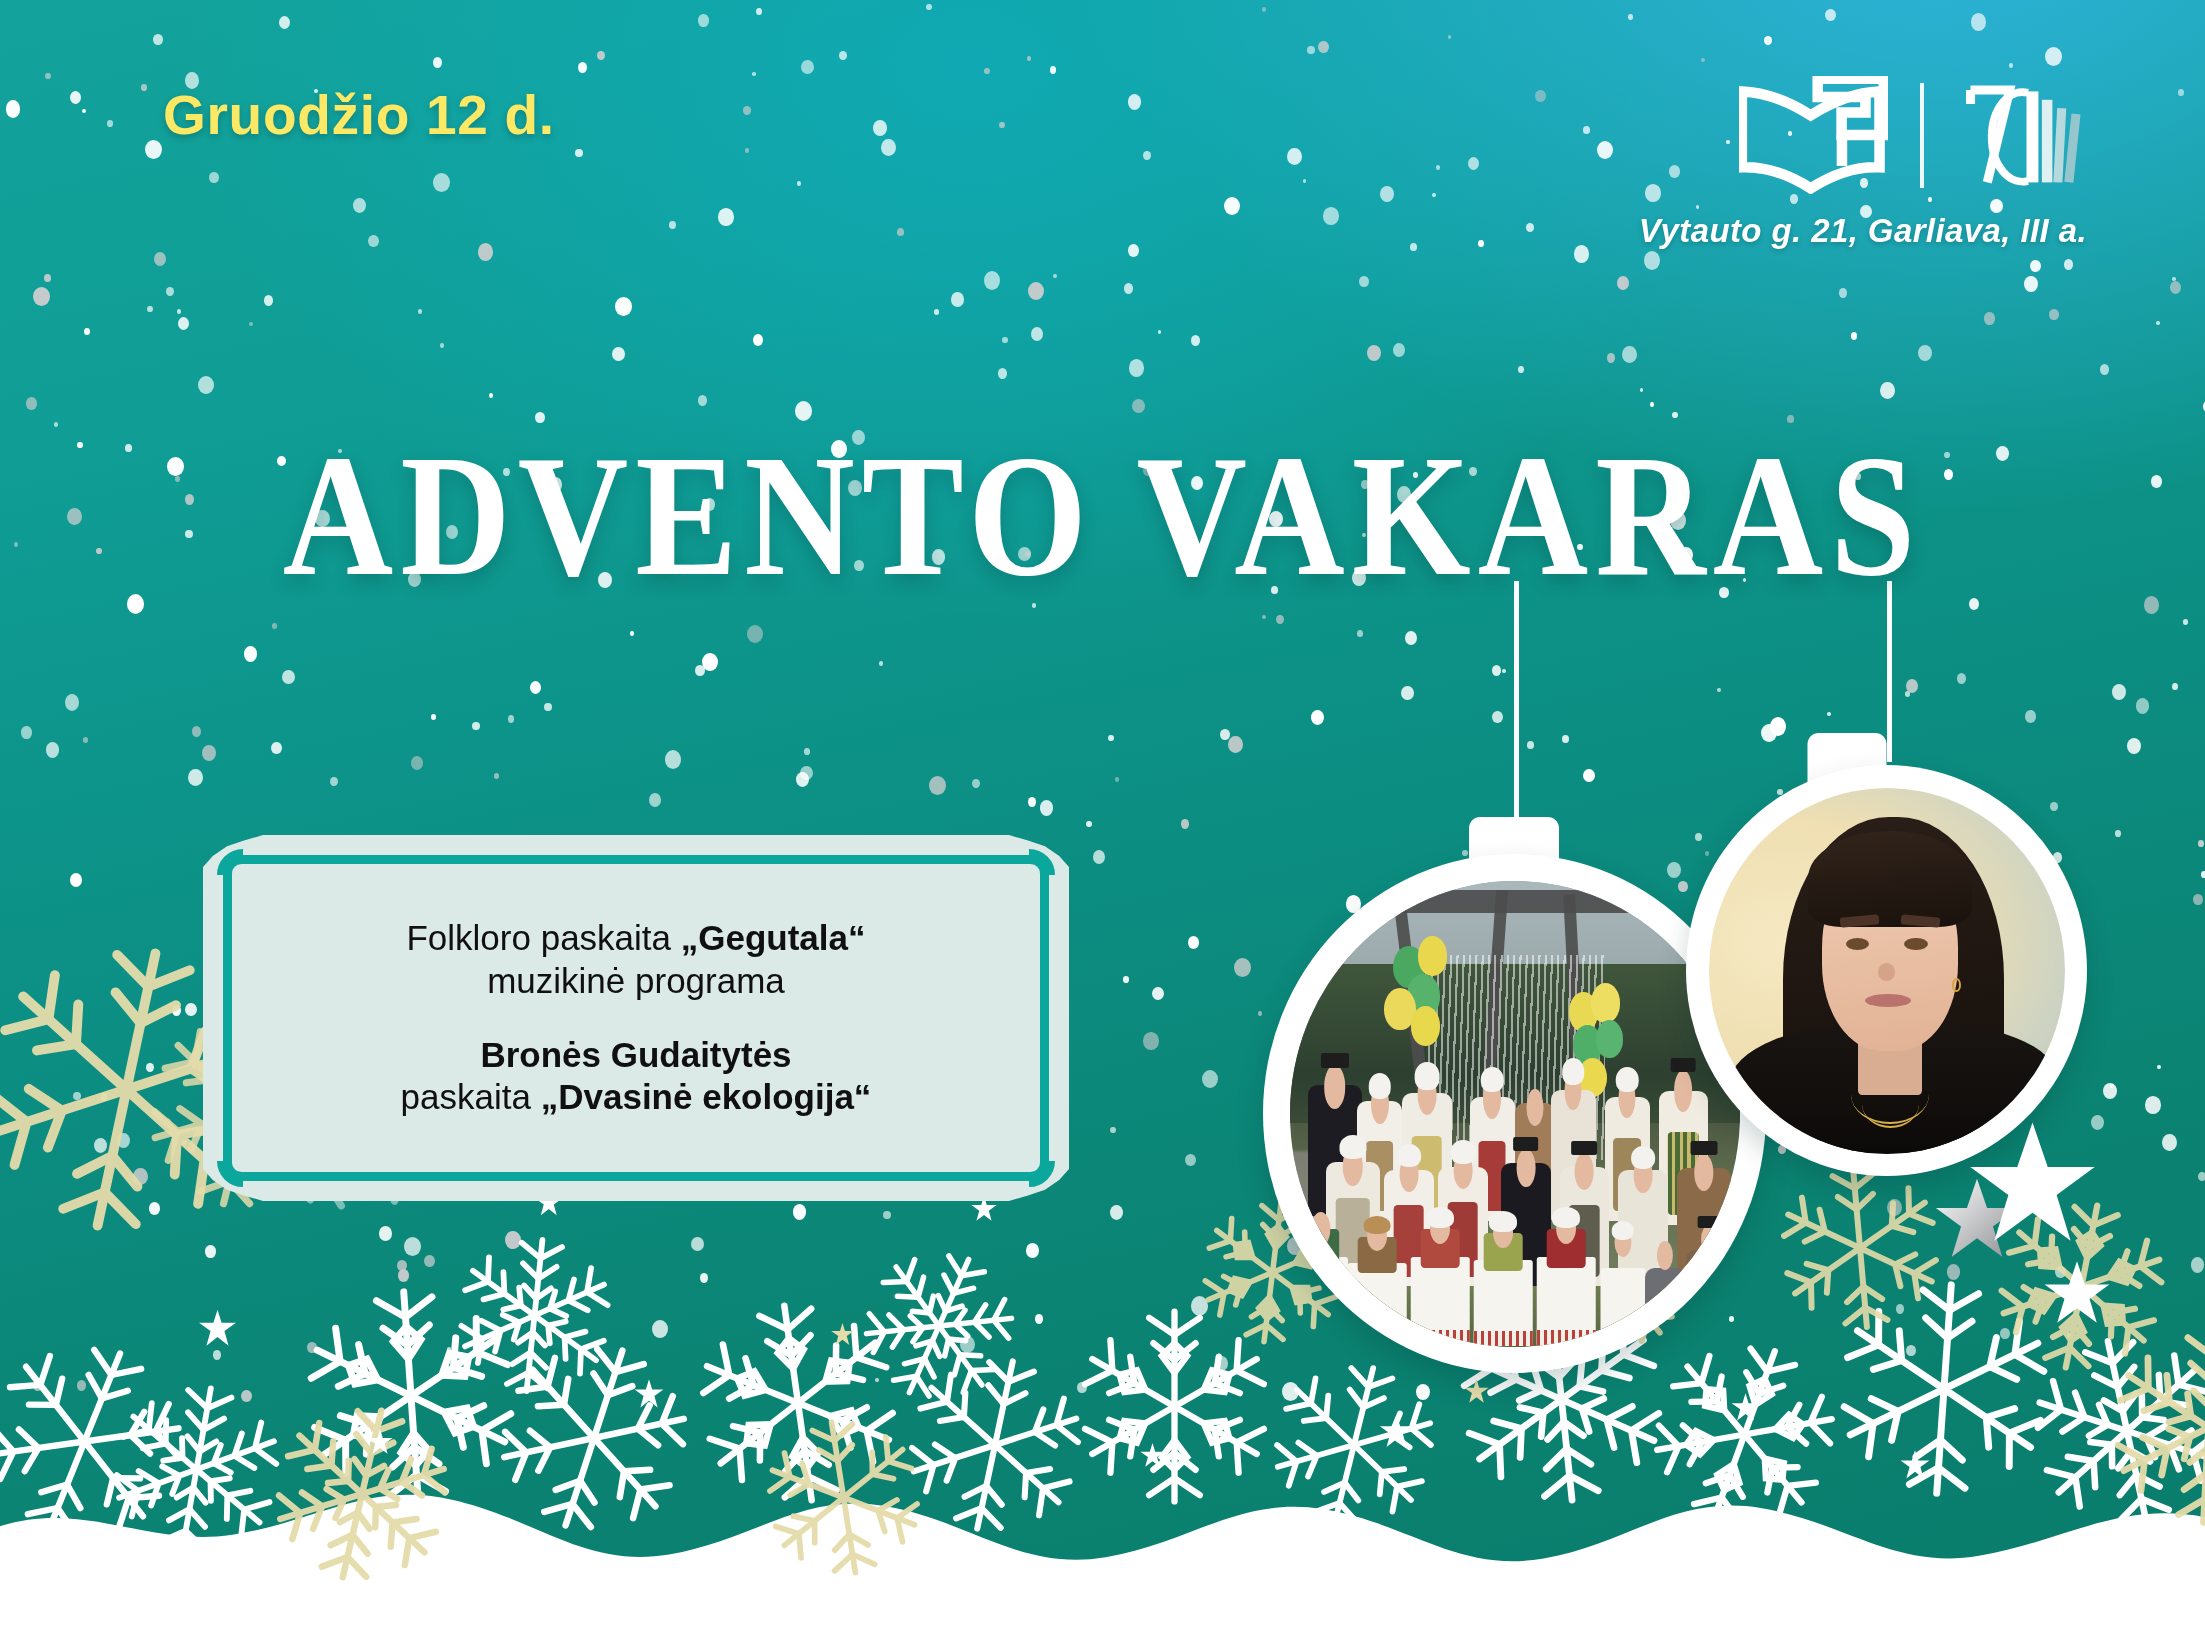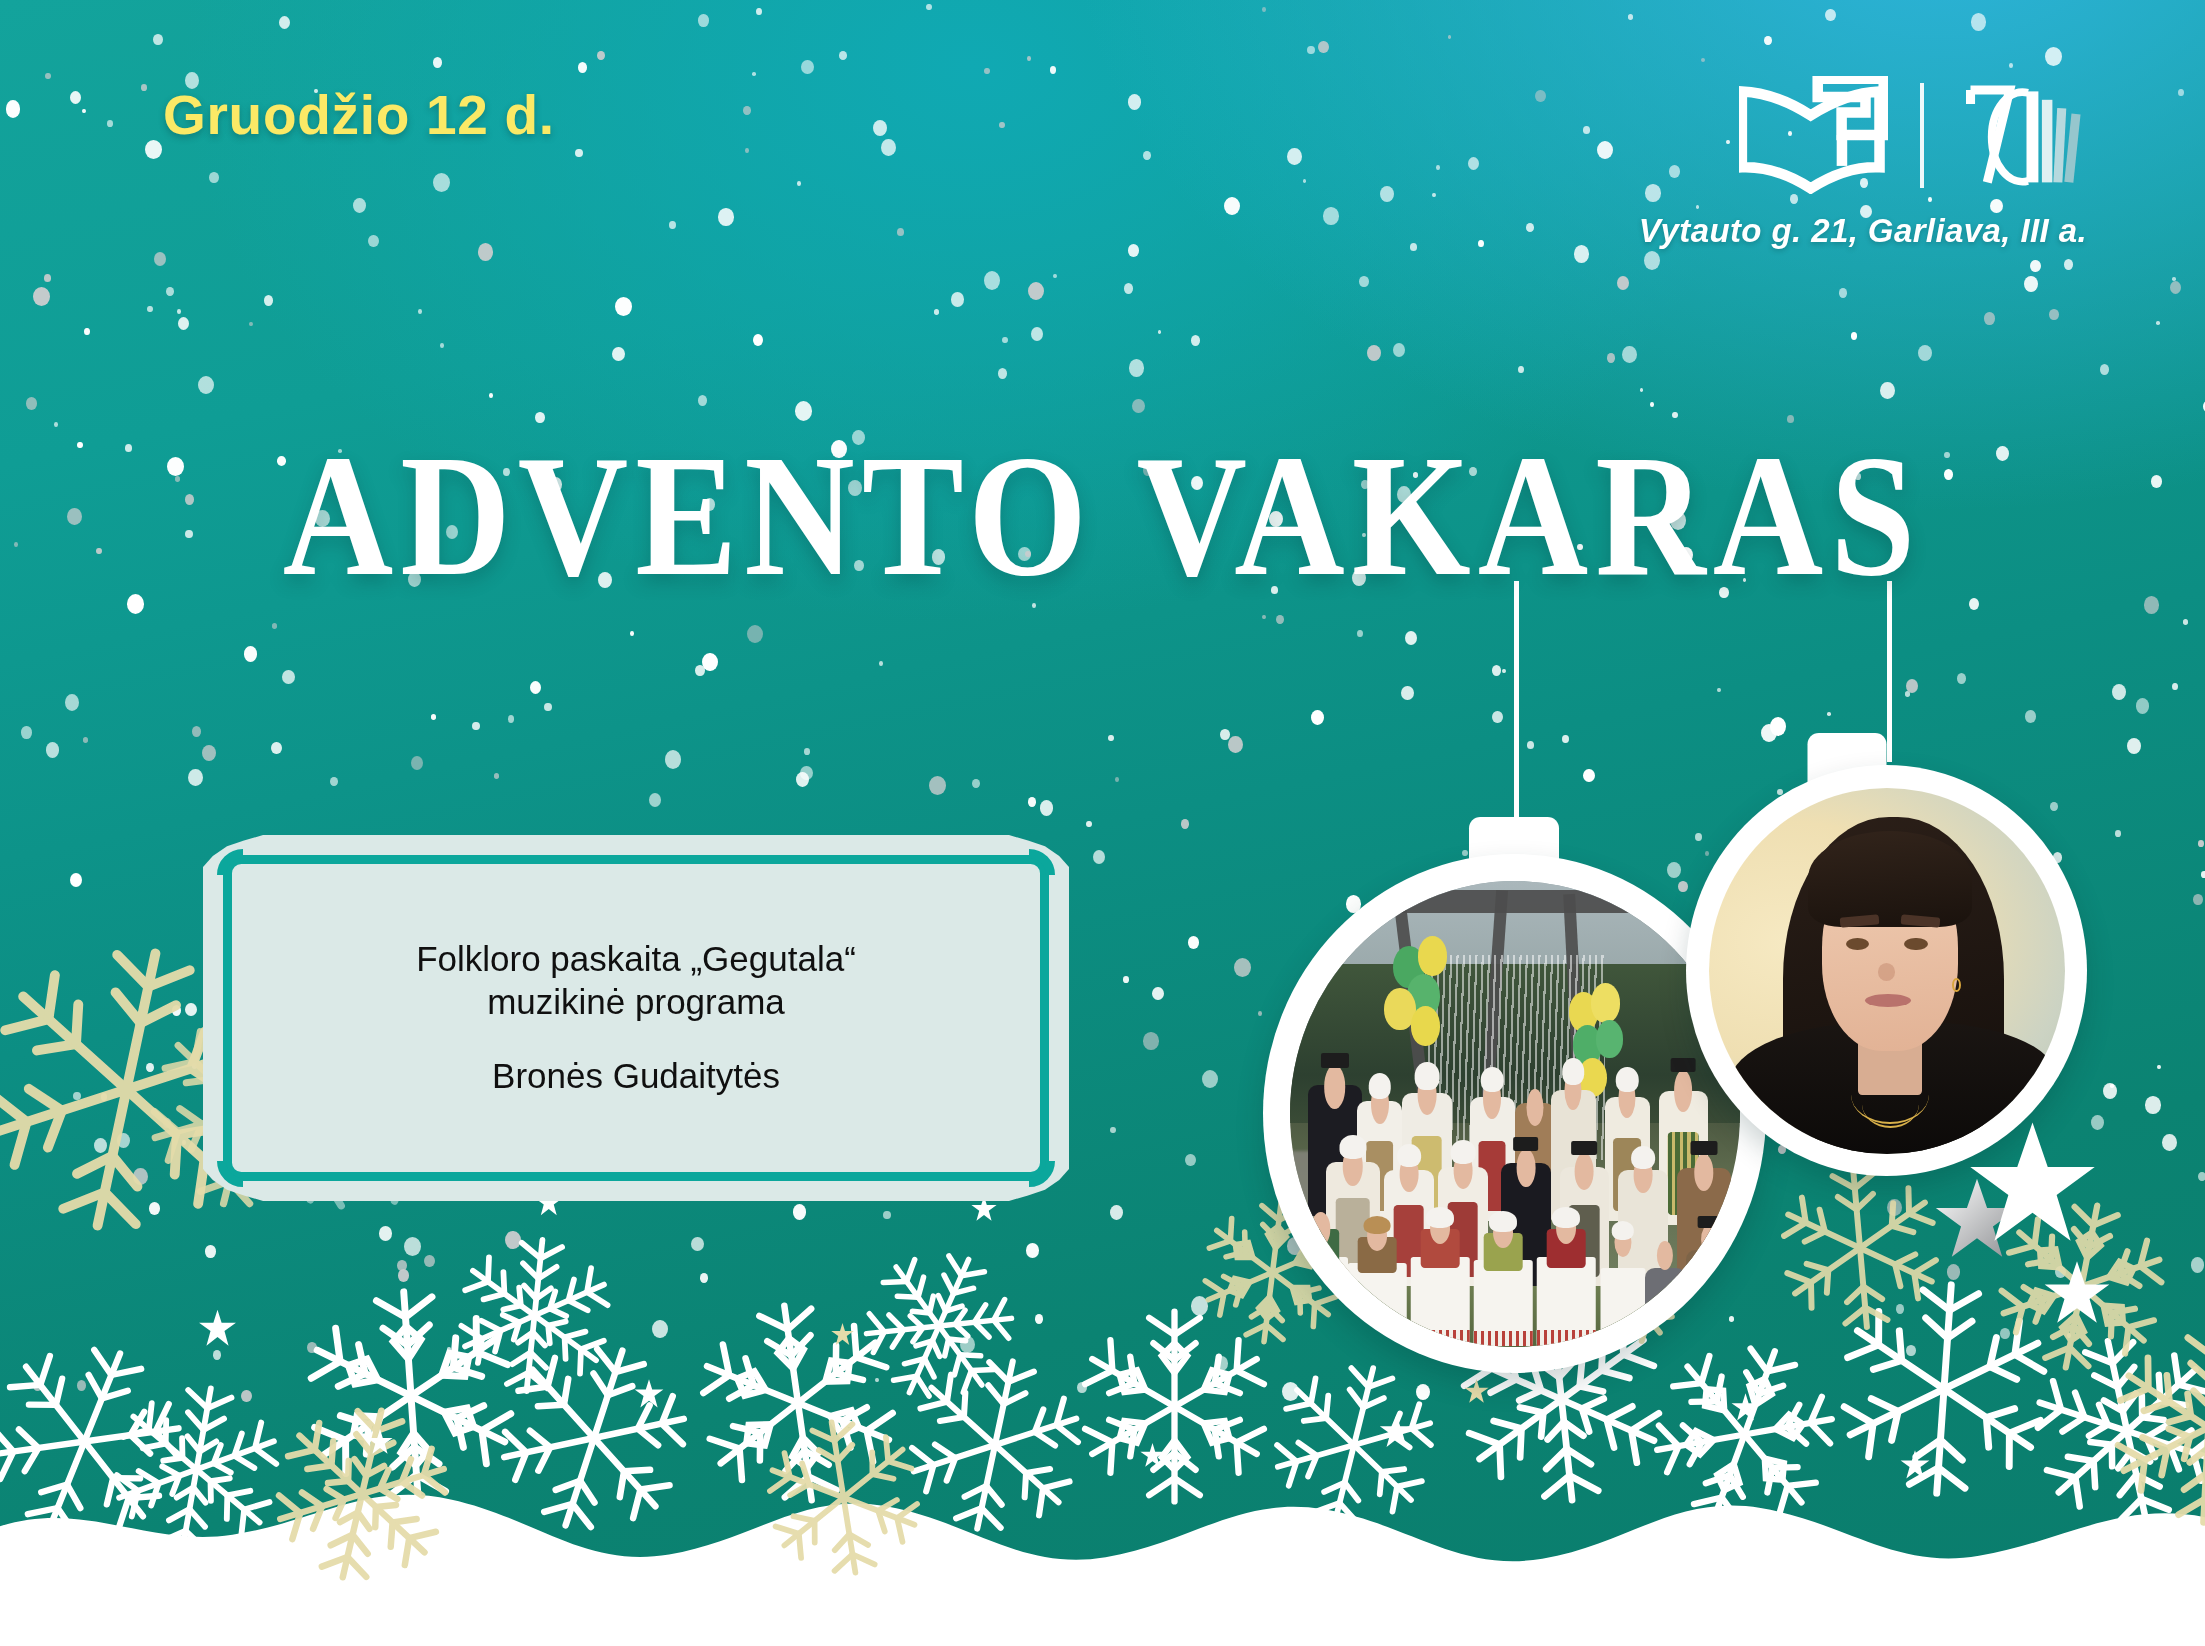--- a/index.html
+++ b/index.html
@@ -200,21 +200,21 @@
   .ib-text{
     position:absolute; inset:19.7px;
     display:flex; flex-direction:column; align-items:center; justify-content:center;
     color:#101010;
     font-size:35px; line-height:1.22;
     text-align:center;
     padding:0 42px;
   }
   .ib-p{ white-space:nowrap; }
   .ib-gap{ height:31px; }
-  .ib-b{ font-weight:normal; }
+  .ib-b{ font-weight:bold; }
 
   
   .flake{ position:absolute; pointer-events:none; }
   .star{ position:absolute; pointer-events:none; }
 
   
   .drift{ position:absolute; left:0; right:0; bottom:0; height:331px; z-index:14; pointer-events:none; }
 </style>
 </head>
 <body>
@@ -903,20 +903,23 @@
 
     <div class="ib-text">
       <div class="ib-p">
         <span>Folkloro paskaita </span><span class="ib-b">„Gegutala“</span>
       </div>
       <div class="ib-p">muzikinė programa</div>
 
       <div class="ib-gap"></div>
 
       <div class="ib-p ib-b">Bronės Gudaitytės</div>
+      <div class="ib-p">
+        <span>paskaita </span><span class="ib-b">„Dvasinė ekologija“</span>
+      </div>
     </div>
   </div>
 
   <div id="flakes">
       <svg class="flake" style="left:-28px;top:935px;width:309px;height:309px;opacity:0.95;transform:rotate(12deg);z-index:16" viewBox="0 0 100 100">
         <g stroke="#e5dcaa" stroke-width="3.2" stroke-linecap="round" fill="none">
           <g transform="rotate(0 50 50)">
             <line x1="50" y1="50" x2="50" y2="5"></line>
             <line x1="50" y1="16" x2="38" y2="8"></line>
             <line x1="50" y1="16" x2="62" y2="8"></line>

